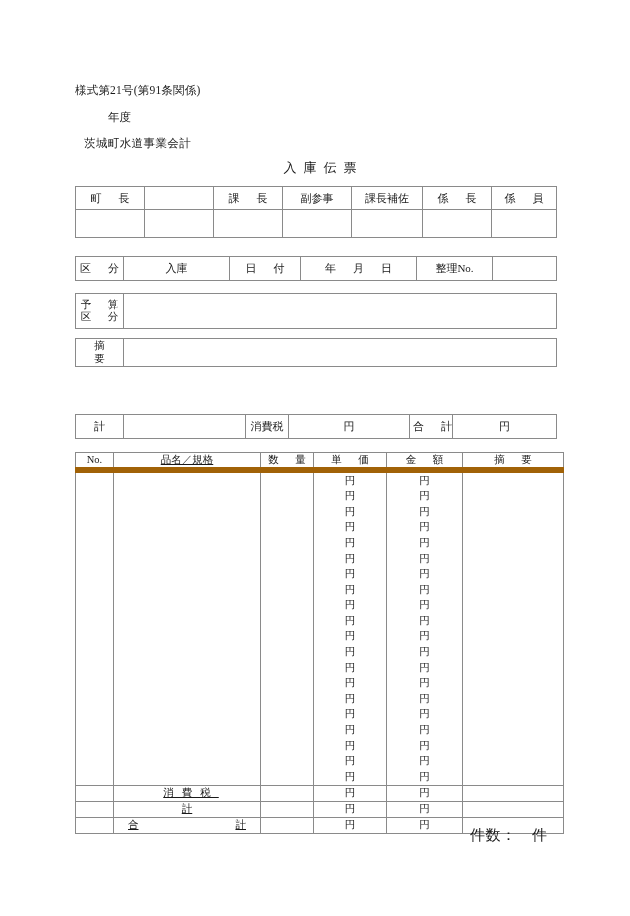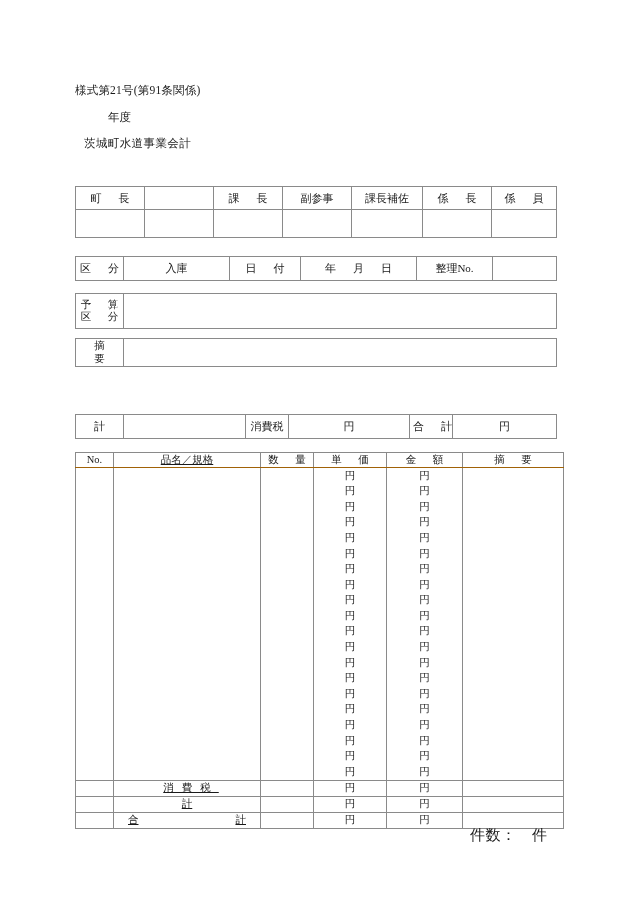--- a/index.html
+++ b/index.html
@@ -109,21 +109,21 @@
   #items-table td {
     border-left: 1px solid #8a8a8a;
     border-right: 1px solid #8a8a8a;
     padding: 0;
     text-align: center;
     line-height: 1;
     vertical-align: middle;
   }
   #items-table thead td {
     border-top: 1px solid #8a8a8a;
-    border-bottom: 1px solid #a16207;
+    border-bottom: 6px solid #a16207;
     height: 14px;
     font-size: 10.5px;
   }
   #items-table tbody td {
     height: 15.6px;
     border-top: none;
     border-bottom: none;
   }
   #items-table tbody tr:last-child td {
     border-bottom: 1px solid #8a8a8a;
@@ -162,20 +162,21 @@
   }
 </style>
 </head>
 <body>
 
 <div class="page">
 
   <div class="hdr-form-no">様式第21号(第91条関係)</div>
   <div class="hdr-year">年度</div>
   <div class="hdr-account">茨城町水道事業会計</div>
+  <div class="doc-title">入庫伝票</div>
 
   <table class="blk" id="approval-table">
     <tbody>
         <tr class="r1">
       <td class="lbl-cell sp1" style="width:68px">町　長</td>
       <td style="width:68px"></td>
       <td class="lbl-cell sp1" style="width:68px">課　長</td>
       <td class="lbl-cell" style="width:68px">副参事</td>
       <td class="lbl-cell" style="width:70px">課長補佐</td>
       <td class="lbl-cell sp1" style="width:68px">係　長</td>

